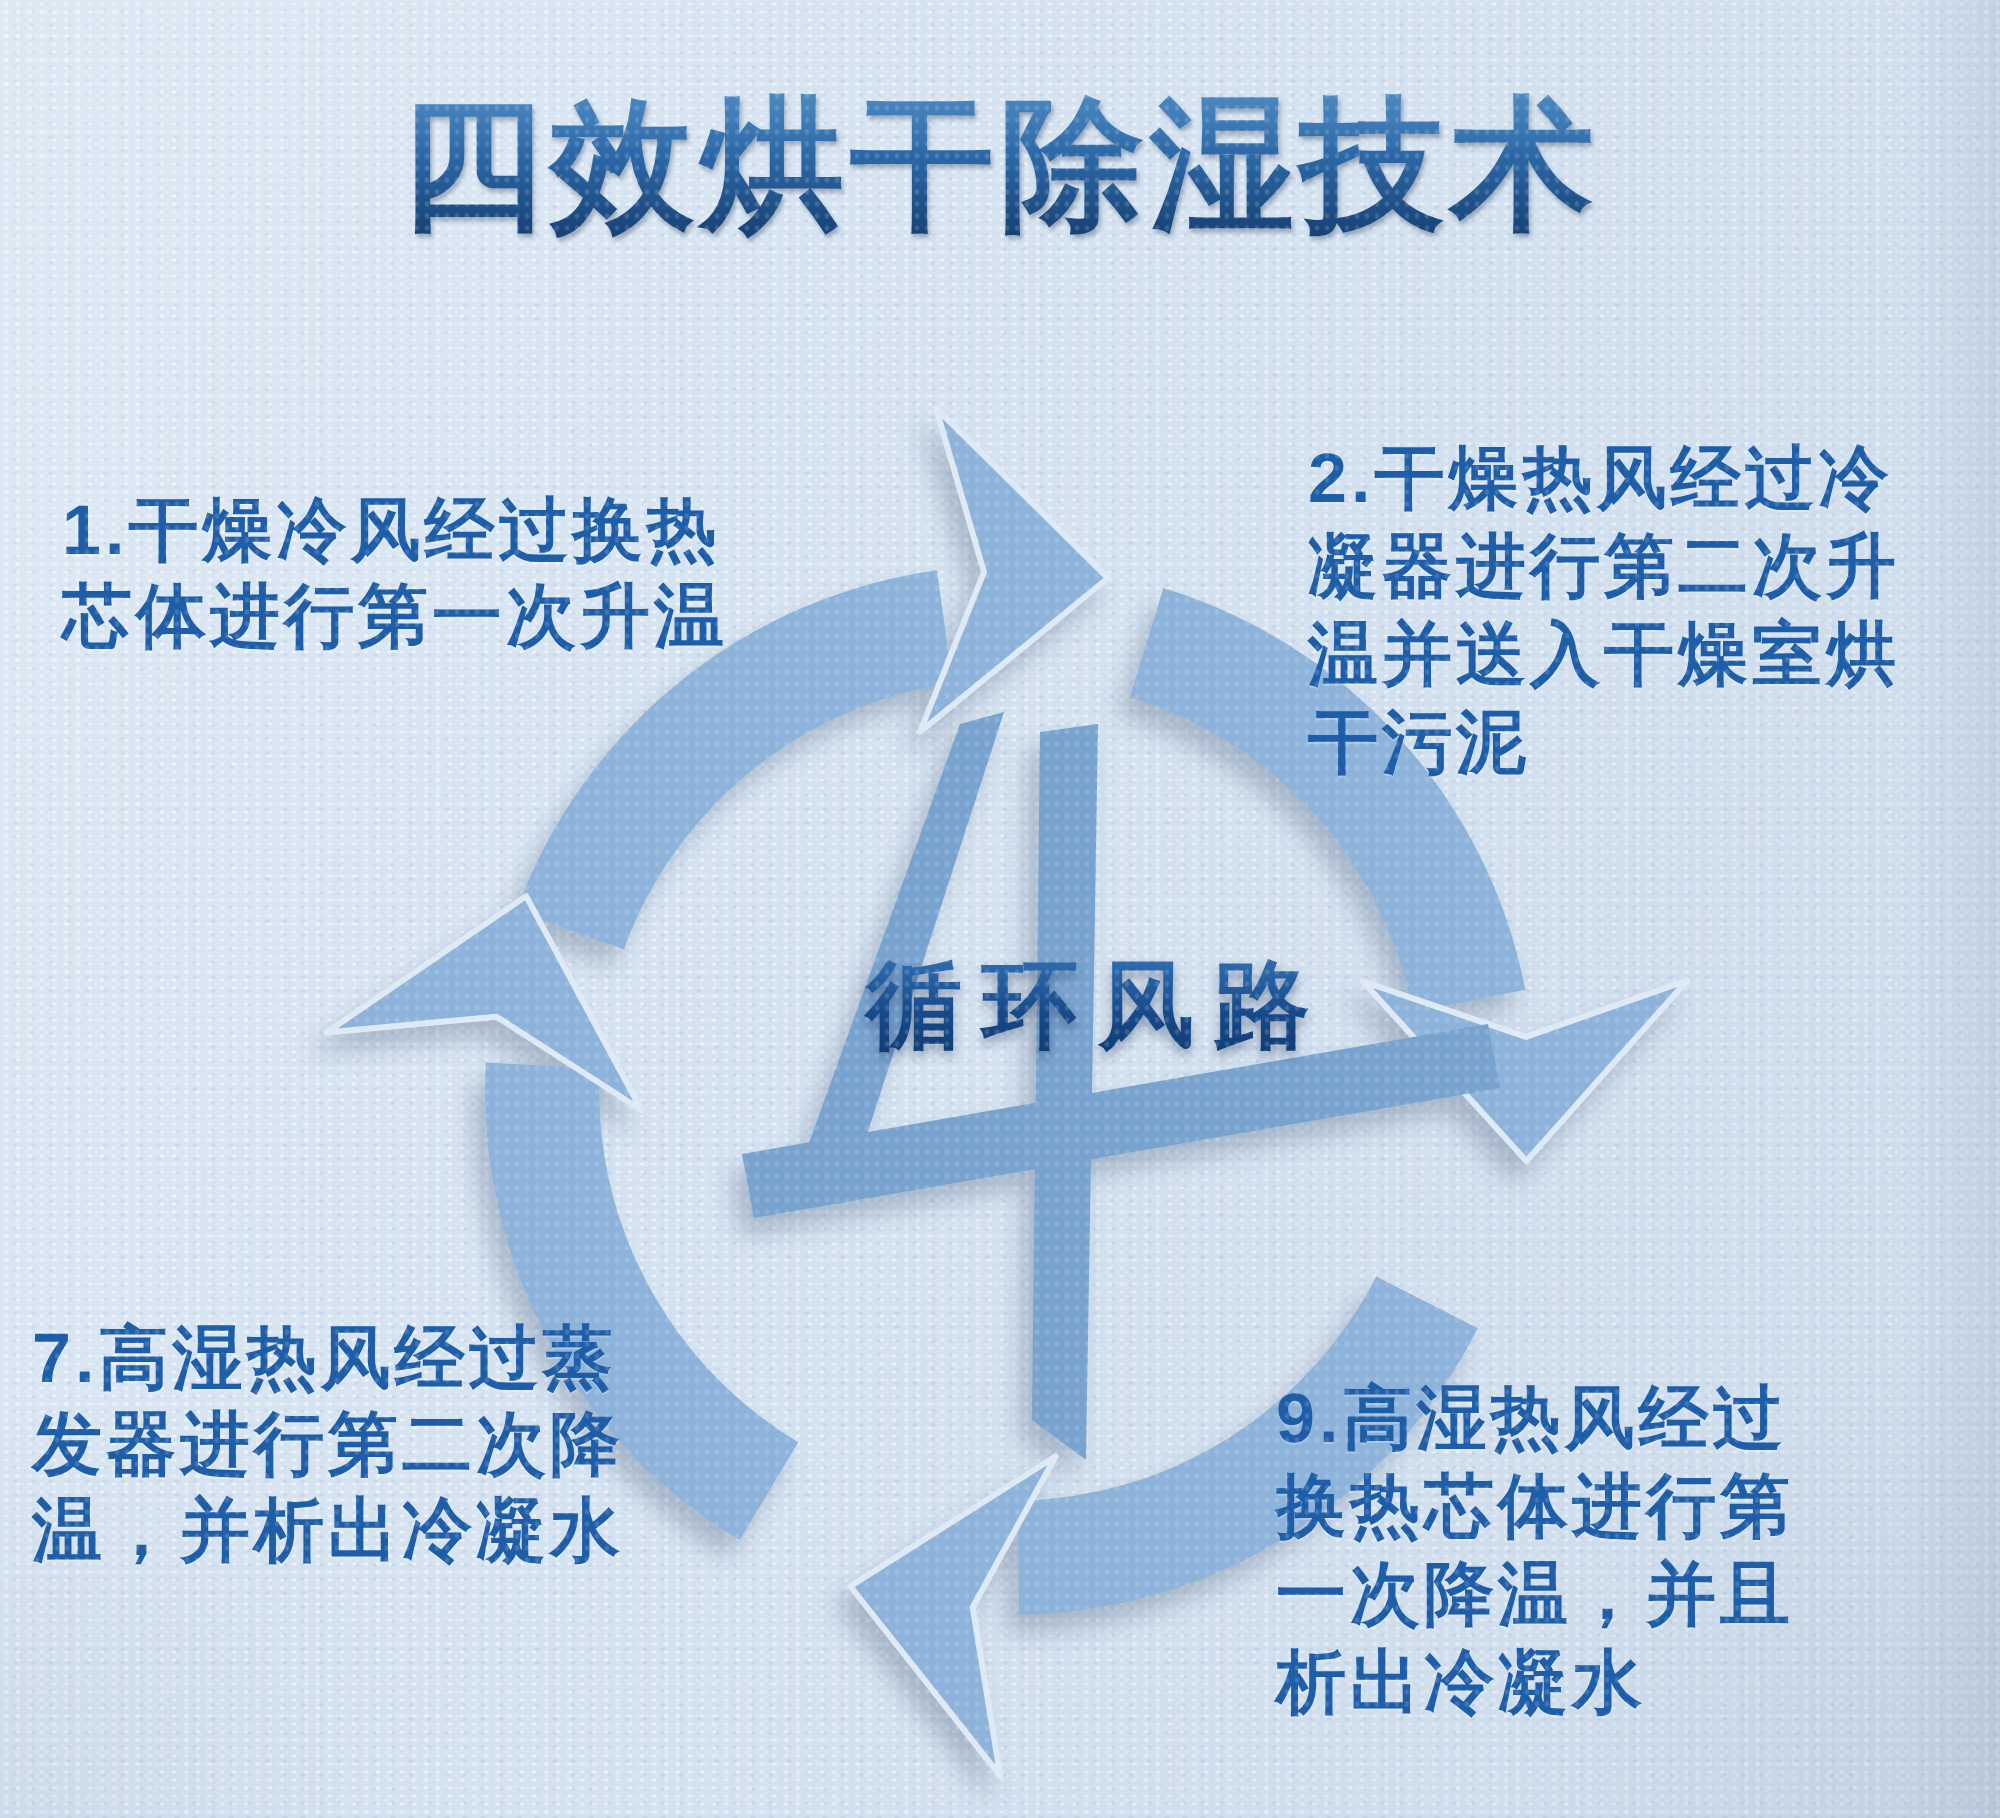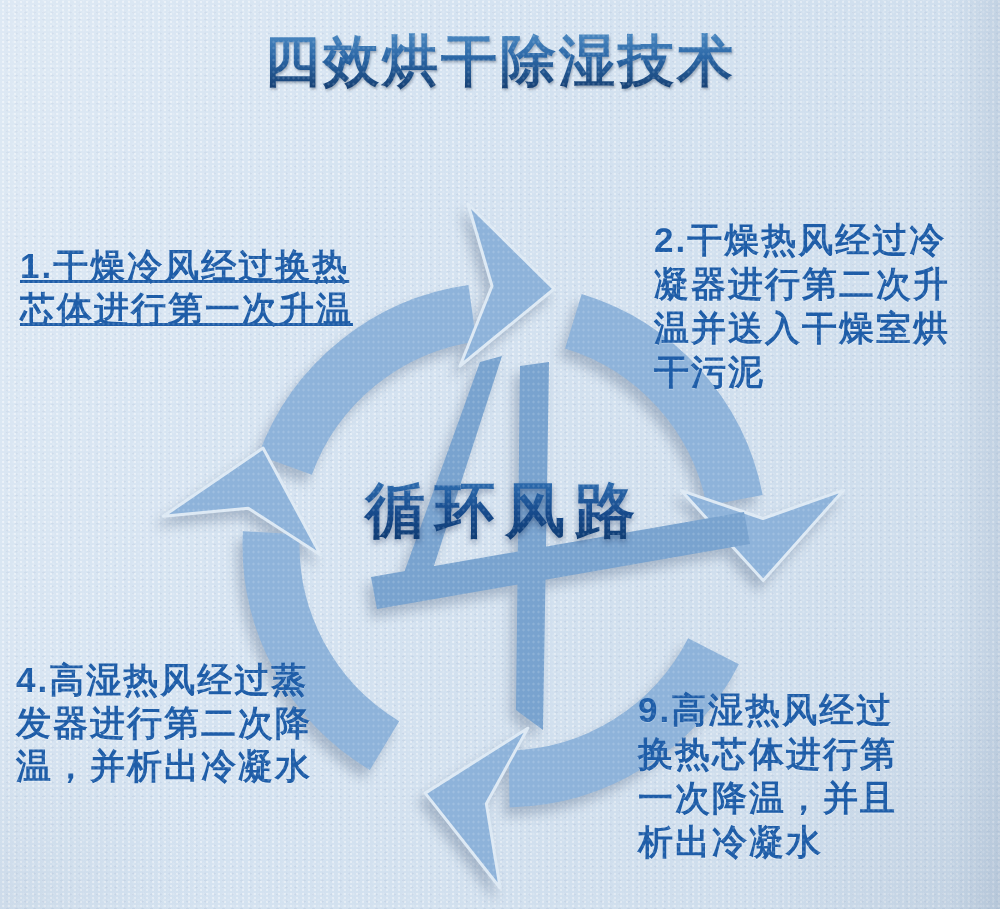--- a/index.html
+++ b/index.html
@@ -20,47 +20,47 @@
     font-family:"Liberation Sans","DejaVu Sans",sans-serif;
   }
   
   .canvas::after{
     content:"";position:absolute;inset:0;pointer-events:none;
     background-image:radial-gradient(rgba(255,255,255,0.28) 0.7px, transparent 1.5px);
     background-size:5px 6px;background-position:1px 3px;
     mix-blend-mode:screen;opacity:.55;
   }
   .title{
-    position:absolute;left:0;top:32px;width:1000px;
+    position:absolute;left:0;top:46px;width:1000px;
     text-align:center;
-    font-size:56px;font-weight:bold;letter-spacing:3px;line-height:1.05;
+    font-size:72px;font-weight:bold;letter-spacing:3px;line-height:1.05;
     background:linear-gradient(180deg,#4d8ac2 0%,#2c68a7 42%,#143d70 100%);
     -webkit-background-clip:text;background-clip:text;color:transparent;
     filter:drop-shadow(1px 2px 1px rgba(10,30,60,0.30));
     white-space:nowrap;
   }
   svg.cycle{
     position:absolute;left:0;top:0;
     filter:drop-shadow(-6px 9px 6px rgba(108,128,156,0.45));
   }
   .step{
     position:absolute;
     font-weight:bold;color:#1e5da8;
     font-size:35px;line-height:43px;letter-spacing:2px;
     white-space:pre-line;
     text-shadow:0 1px 0 rgba(255,255,255,0.25);
   }
-  .step-1{left:20px;top:244px;width:430px;text-decoration:underline;}
+  .step-1{left:31px;top:244px;width:430px;}
   .step-2{left:654px;top:218px;width:350px;line-height:44px;}
   .step-3{left:638px;top:688px;width:350px;line-height:44px;}
   .step-4{left:16px;top:658px;width:420px;}
   .center-label{
     position:absolute;left:345px;top:478px;width:320px;
-    text-align:center;
-    font-size:60px;font-weight:bold;letter-spacing:10px;line-height:1.1;
+    text-align:right;
+    font-size:48px;font-weight:bold;letter-spacing:10px;line-height:1.1;
     background:linear-gradient(180deg,#2f6fb2 0%,#16498a 55%,#0e3a70 100%);
     -webkit-background-clip:text;background-clip:text;color:transparent;
     filter:drop-shadow(0 3px 3px rgba(20,40,80,0.40));
     white-space:nowrap;
   }
 </style>
 </head>
 <body>
 
 <div class="canvas">
@@ -102,17 +102,17 @@
   <div class="step step-1">1.干燥冷风经过换热
 芯体进行第一次升温</div>
   <div class="step step-2">2.干燥热风经过冷
 凝器进行第二次升
 温并送入干燥室烘
 干污泥</div>
   <div class="step step-3">9.高湿热风经过
 换热芯体进行第
 一次降温，并且
 析出冷凝水</div>
-  <div class="step step-4">4.高湿热风经过蒸
+  <div class="step step-4">7.高湿热风经过蒸
 发器进行第二次降
 温，并析出冷凝水</div>
 
 </div>
 
 </body></html>

